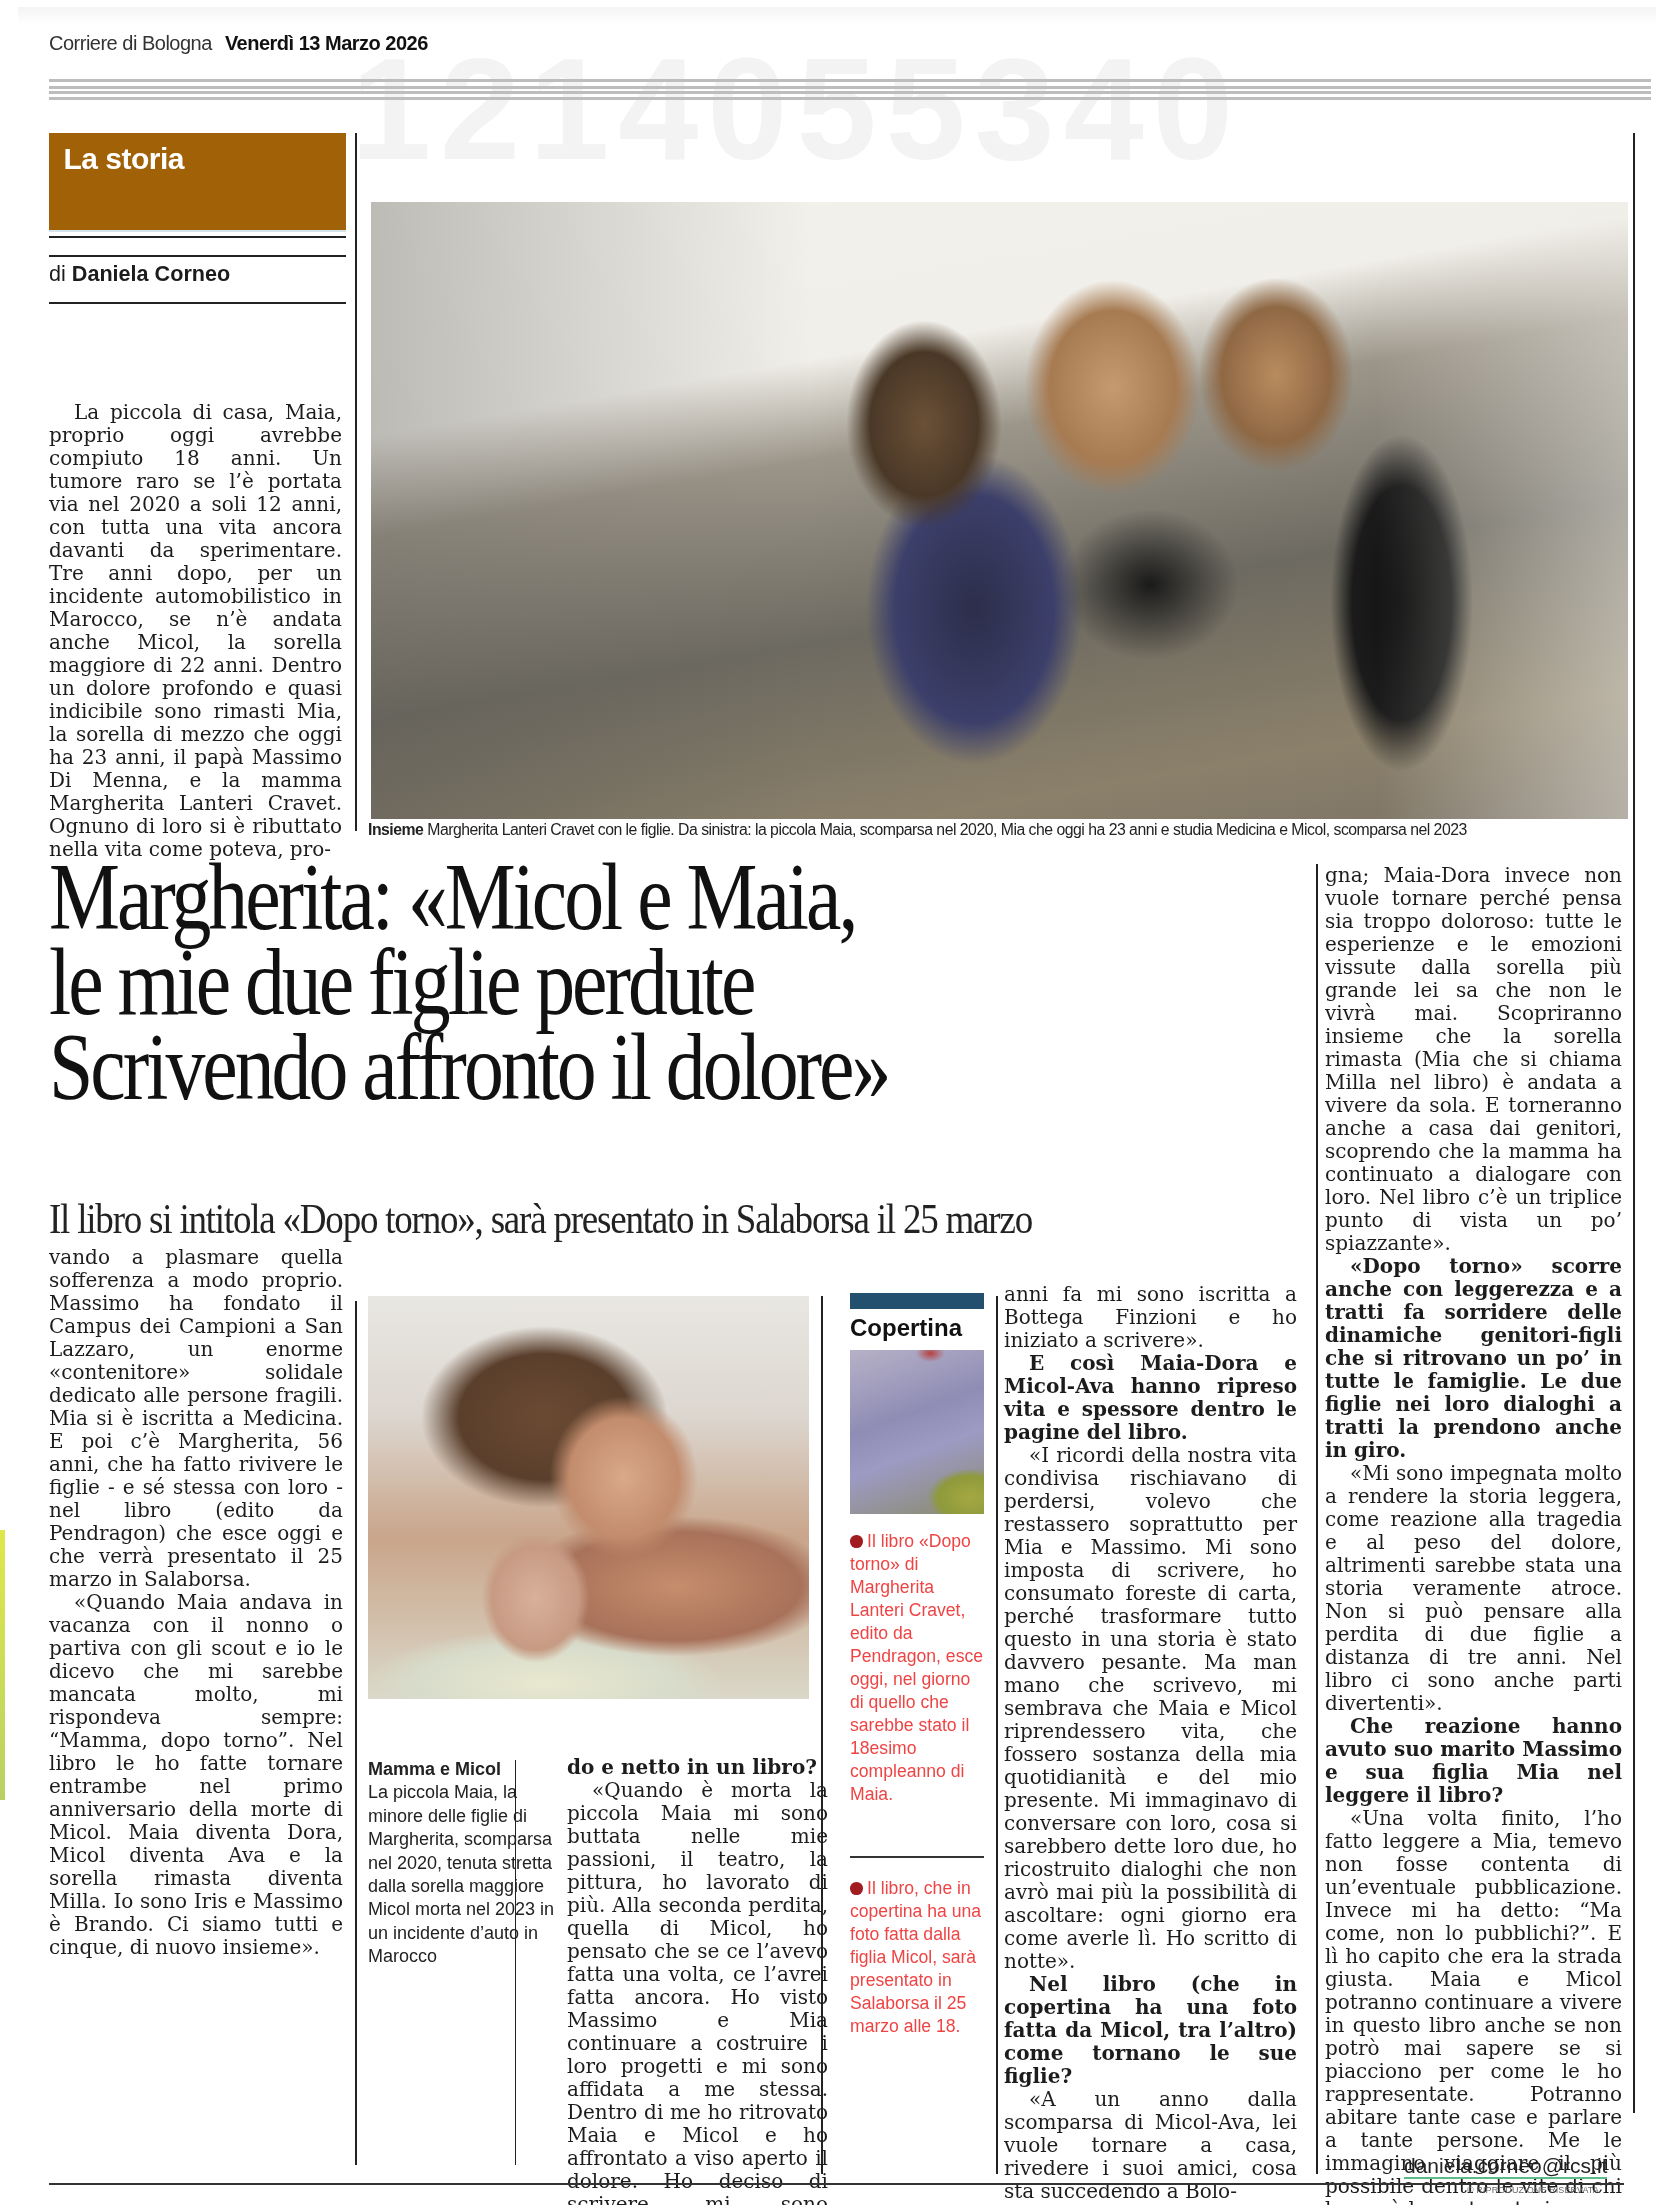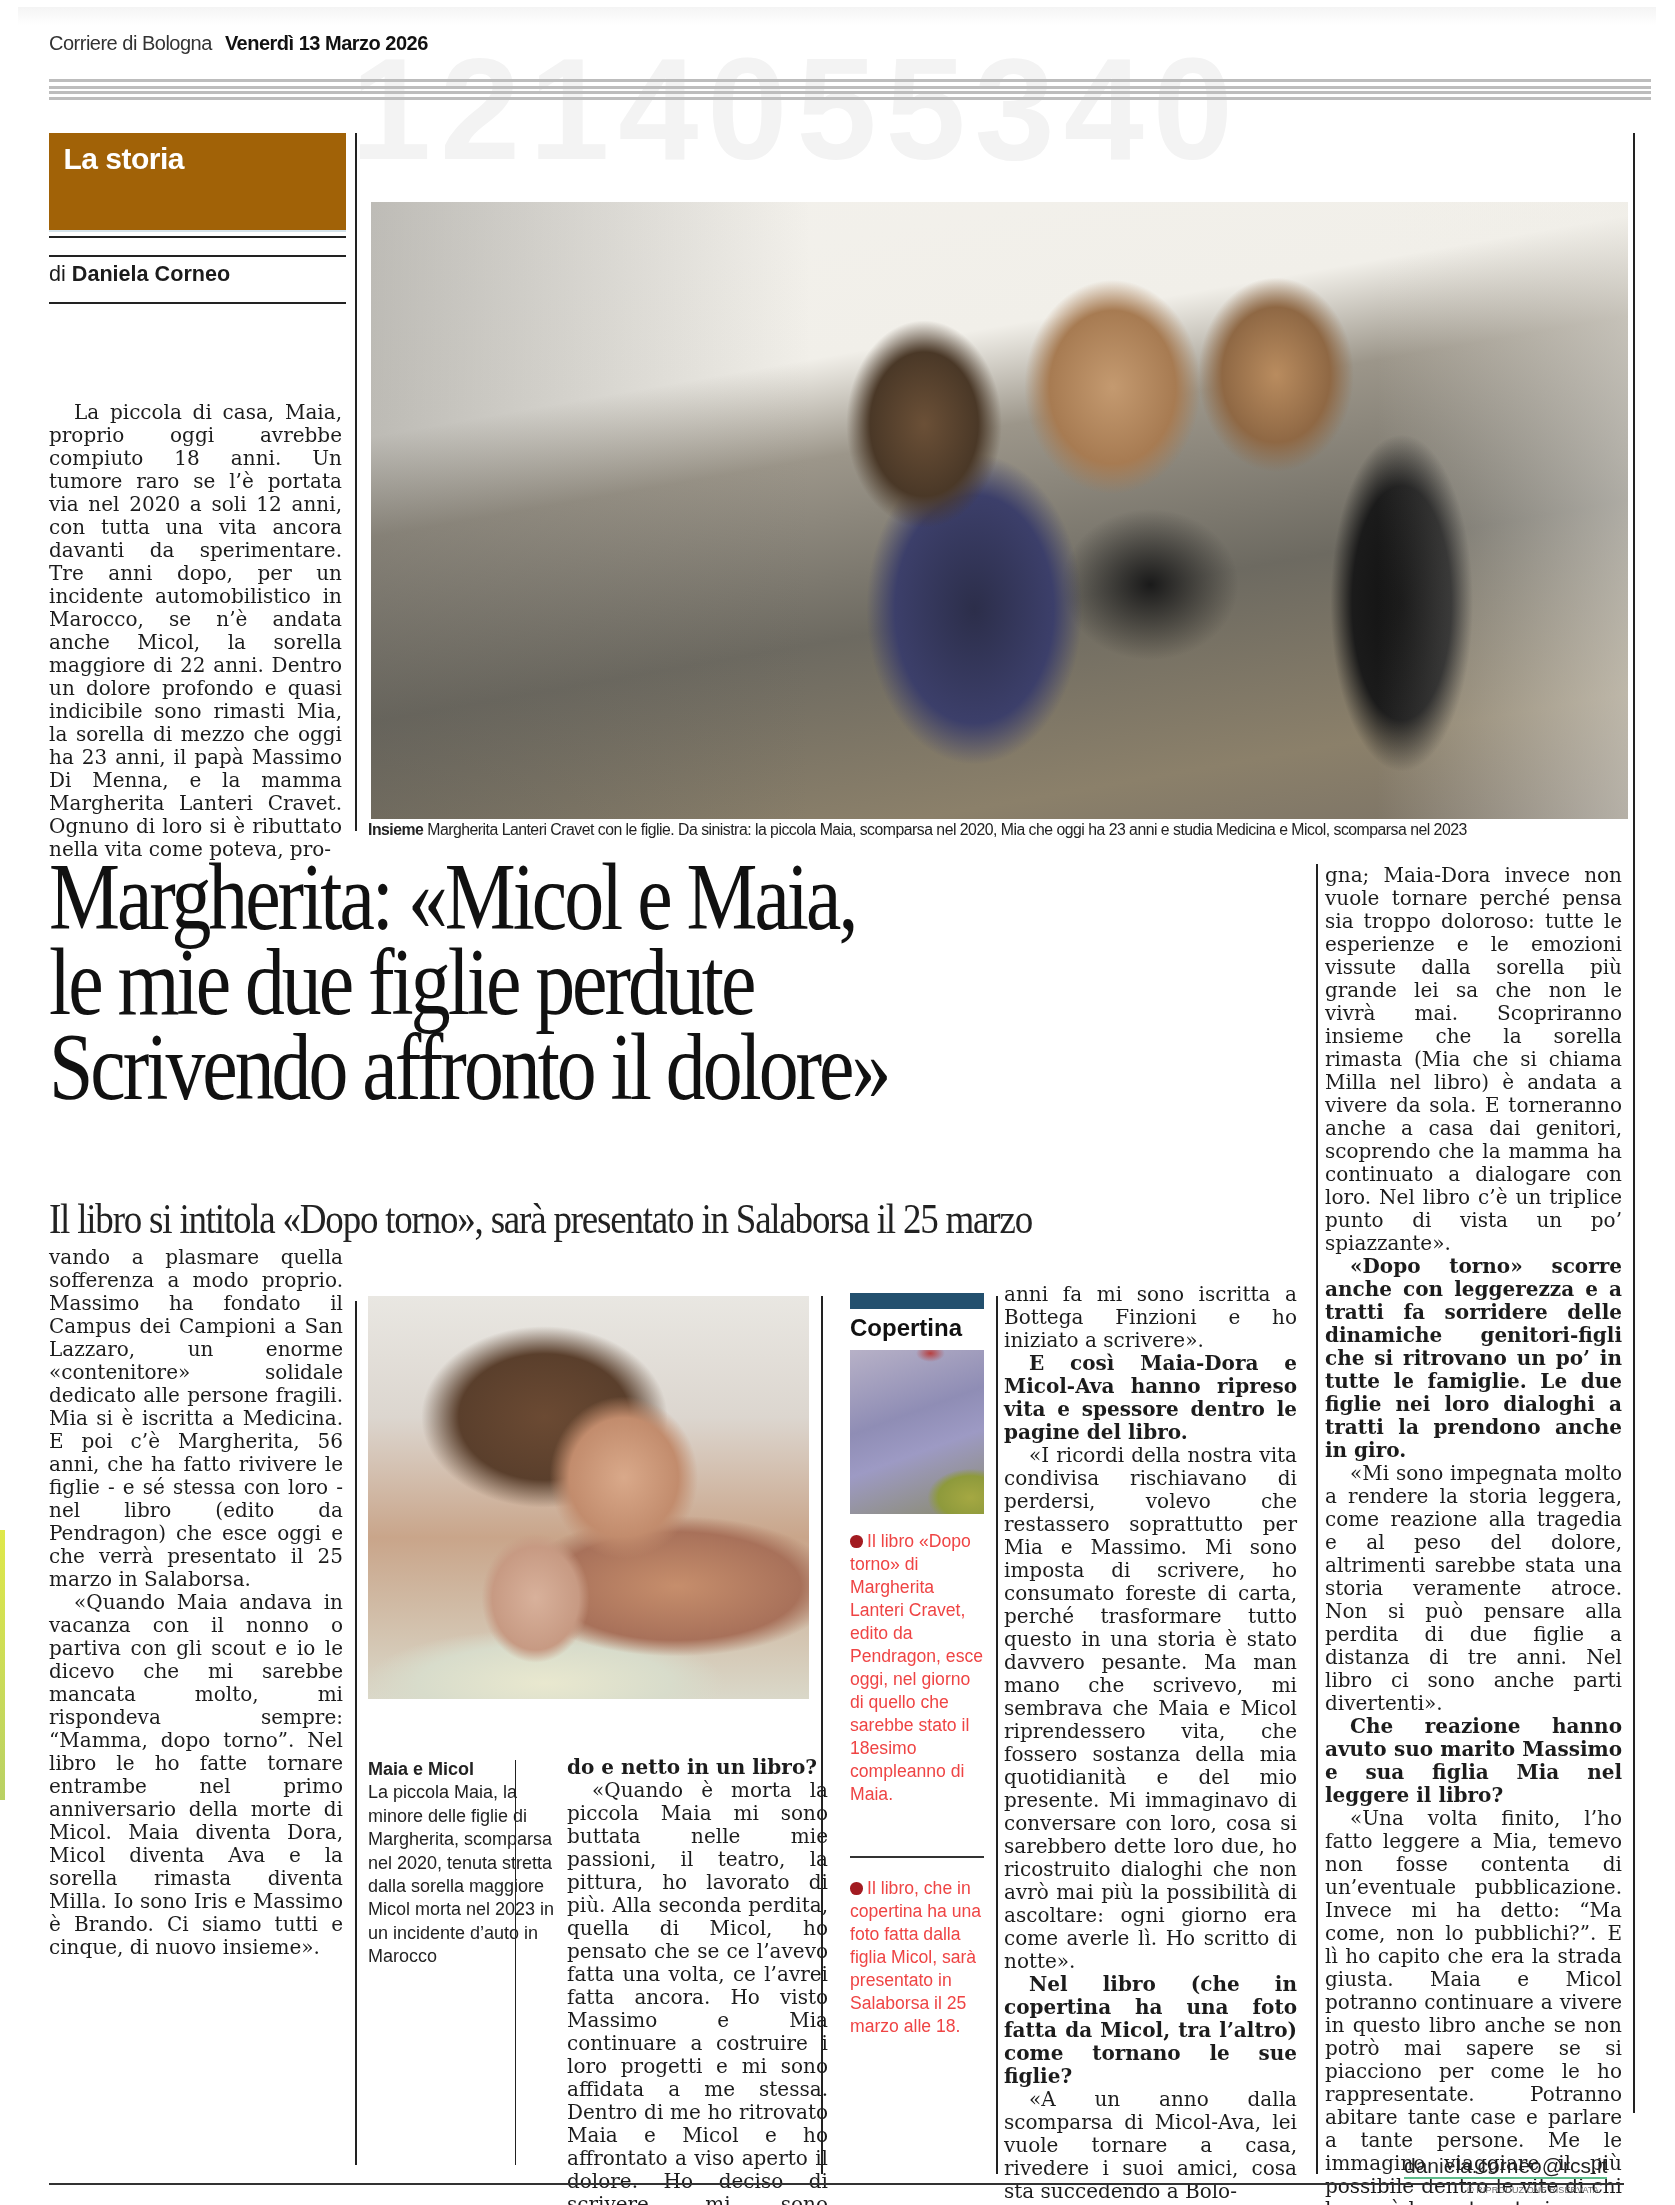--- a/index.html
+++ b/index.html
@@ -119,21 +119,21 @@
 <div class="abs col col1">
   <p class="noind">vando a plasmare quella sofferenza a modo proprio. Massimo ha fondato il Campus dei Campioni a San Lazzaro, un enorme «contenitore» solidale dedicato alle persone fragili. Mia si è iscritta a Medicina. E poi c’è Margherita, 56 anni, che ha fatto rivivere le figlie - e sé stessa con loro - nel libro (edito da Pendragon) che esce oggi e che verrà presentato il 25 marzo in Salaborsa.</p>
   <p>«Quando Maia andava in vacanza con il nonno o partiva con gli scout e io le dicevo che mi sarebbe mancata molto, mi rispondeva sempre: “Mamma, dopo torno”. Nel libro le ho fatte tornare entrambe nel primo anniversario della morte di Micol. Maia diventa Dora, Micol diventa Ava e la sorella rimasta diventa Milla. Io sono Iris e Massimo è Brando. Ci siamo tutti e cinque, di nuovo insieme».</p>
 
 </div>
 <div class="abs vline" style="left:355px; top:1301px; height:864px;"></div>
 
 <div class="abs photo2" role="img" aria-label="Maia e Micol abbracciate"></div>
 <div class="abs vline" style="left:821px; top:1296px; height:878px;"></div>
 <div class="abs cap2">
-  <b>Maia e Micol</b>
+  <b>Mamma e Micol</b>
   <span>La piccola Maia, la minore delle figlie di Margherita, scomparsa nel 2020, tenuta stretta dalla sorella maggiore Micol morta nel 2023 in un incidente d’auto in Marocco</span>
 </div>
 <div class="abs vline" style="left:515px; top:1760px; height:405px; width:1.4px;"></div>
 <div class="abs col col2q">
   <p class="q noind">do e netto in un libro?</p>
   <p>«Quando è morta la piccola Maia mi sono buttata nelle mie passioni, il teatro, la pittura, ho lavorato di più. Alla seconda perdita, quella di Micol, ho pensato che se ce l’avevo fatta una volta, ce l’avrei fatta ancora. Ho visto Massimo e Mia continuare a costruire i loro progetti e mi sono affidata a me stessa. Dentro di me ho ritrovato Maia e Micol e ho affrontato a viso aperto il dolore. Ho deciso di scrivere, mi sono attaccata alla nostra memoria comune e alla fantasia. Due</p>
 </div>
 
 <div class="abs box-bar"></div>
 <div class="abs box-title">Copertina</div>

